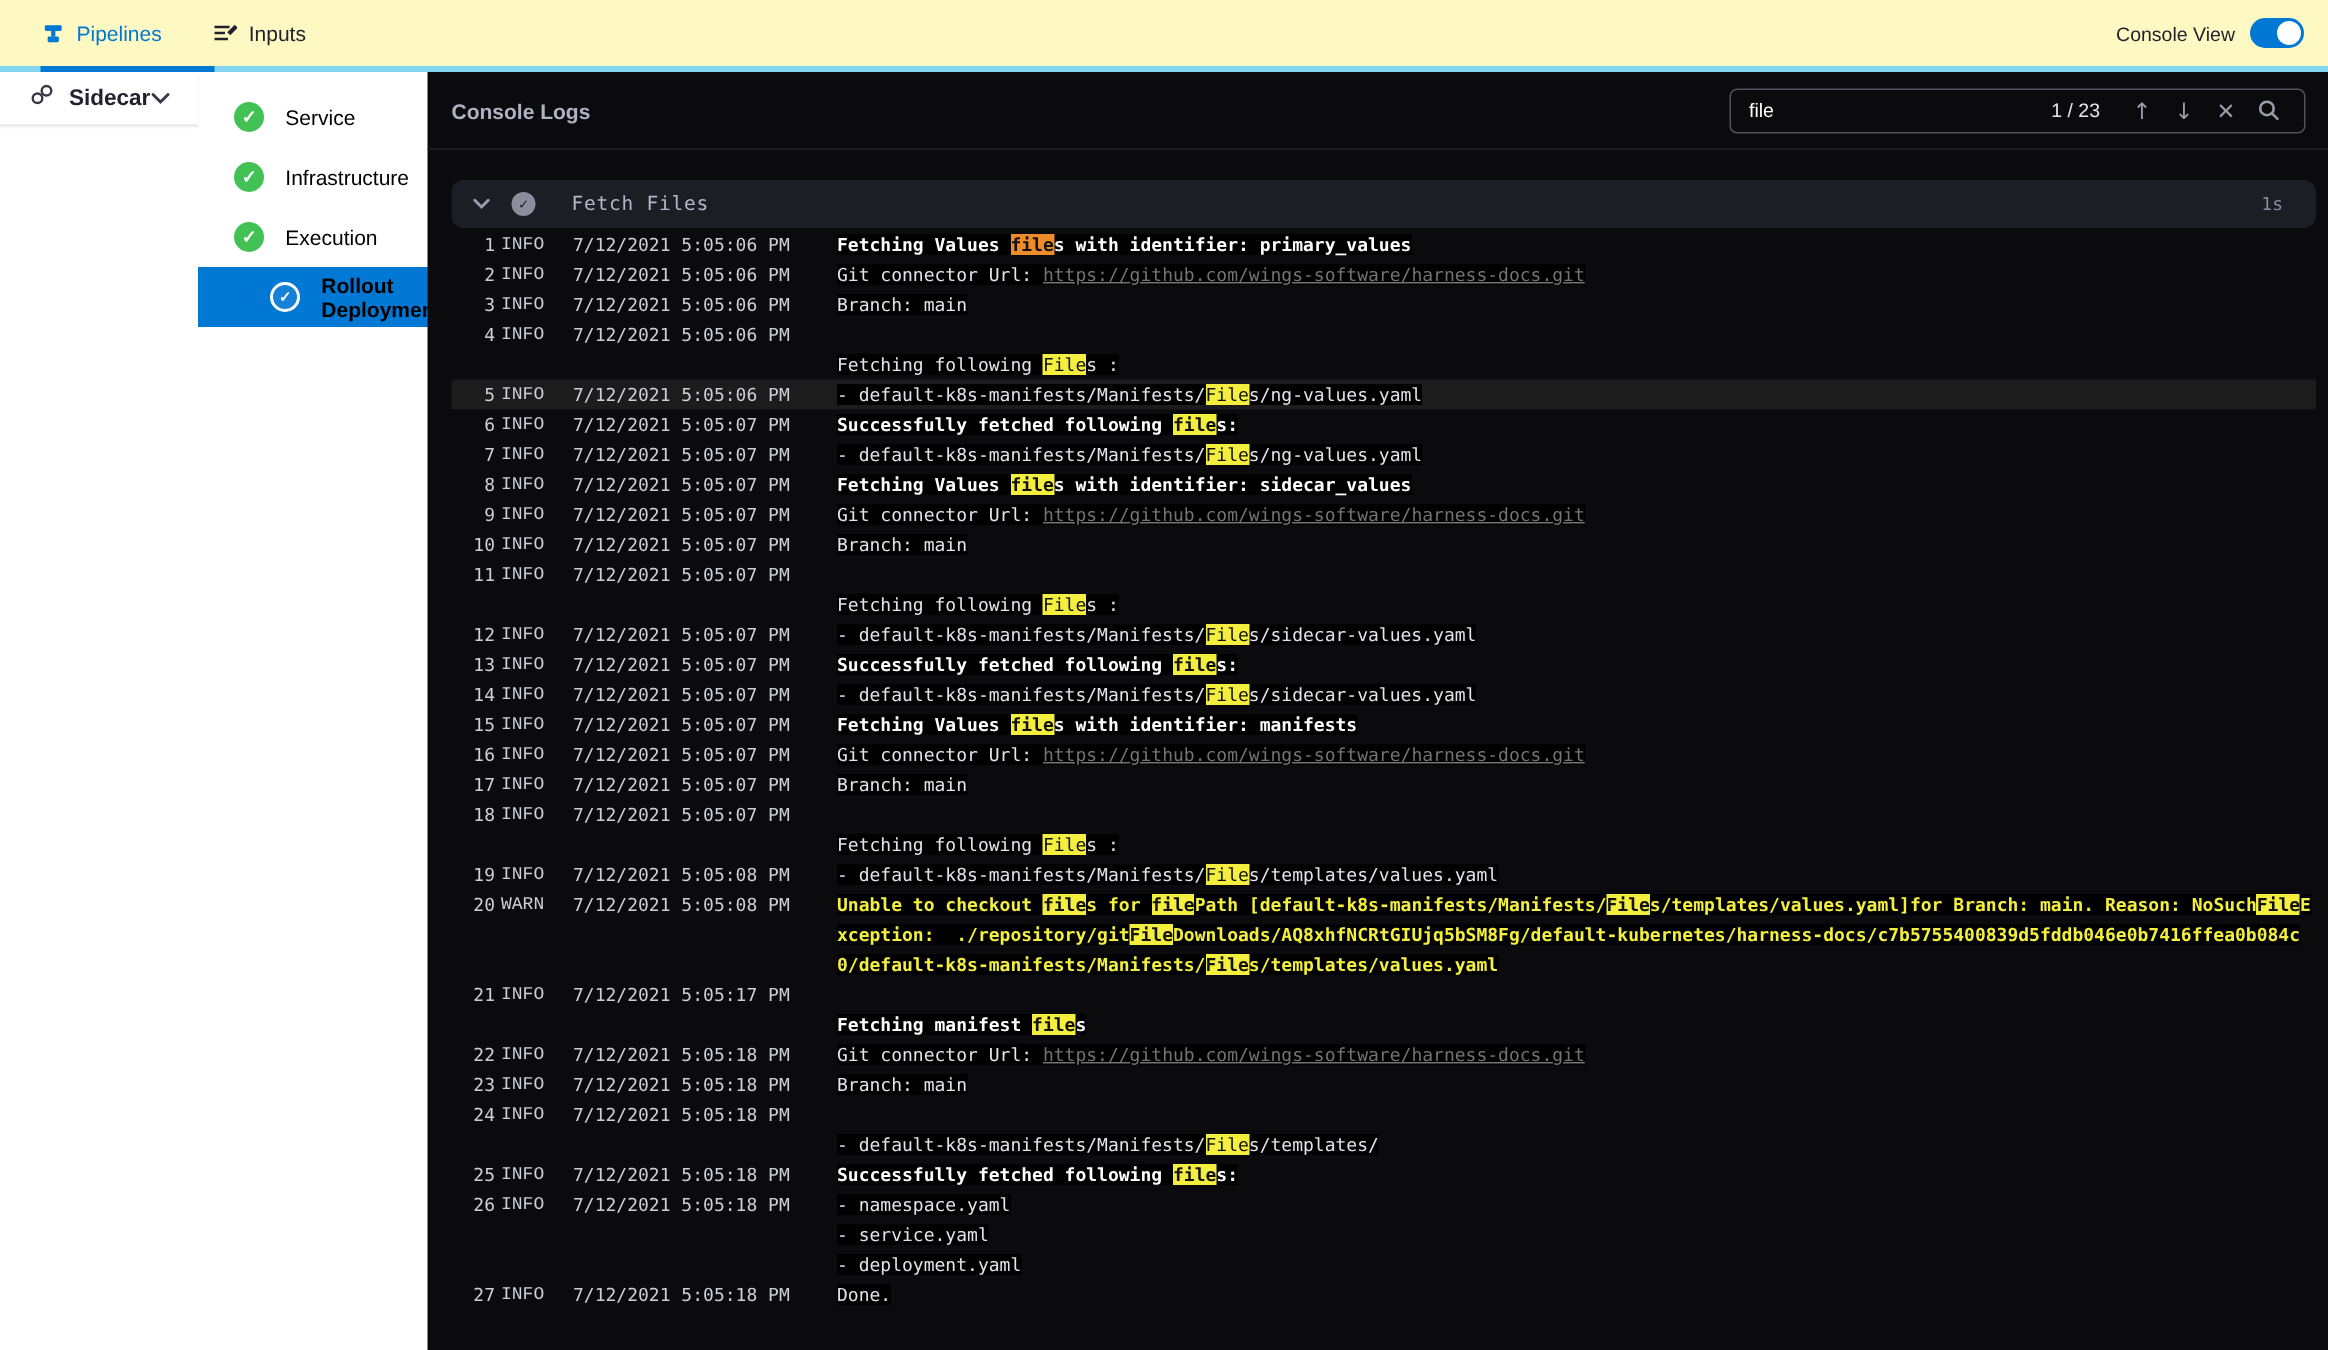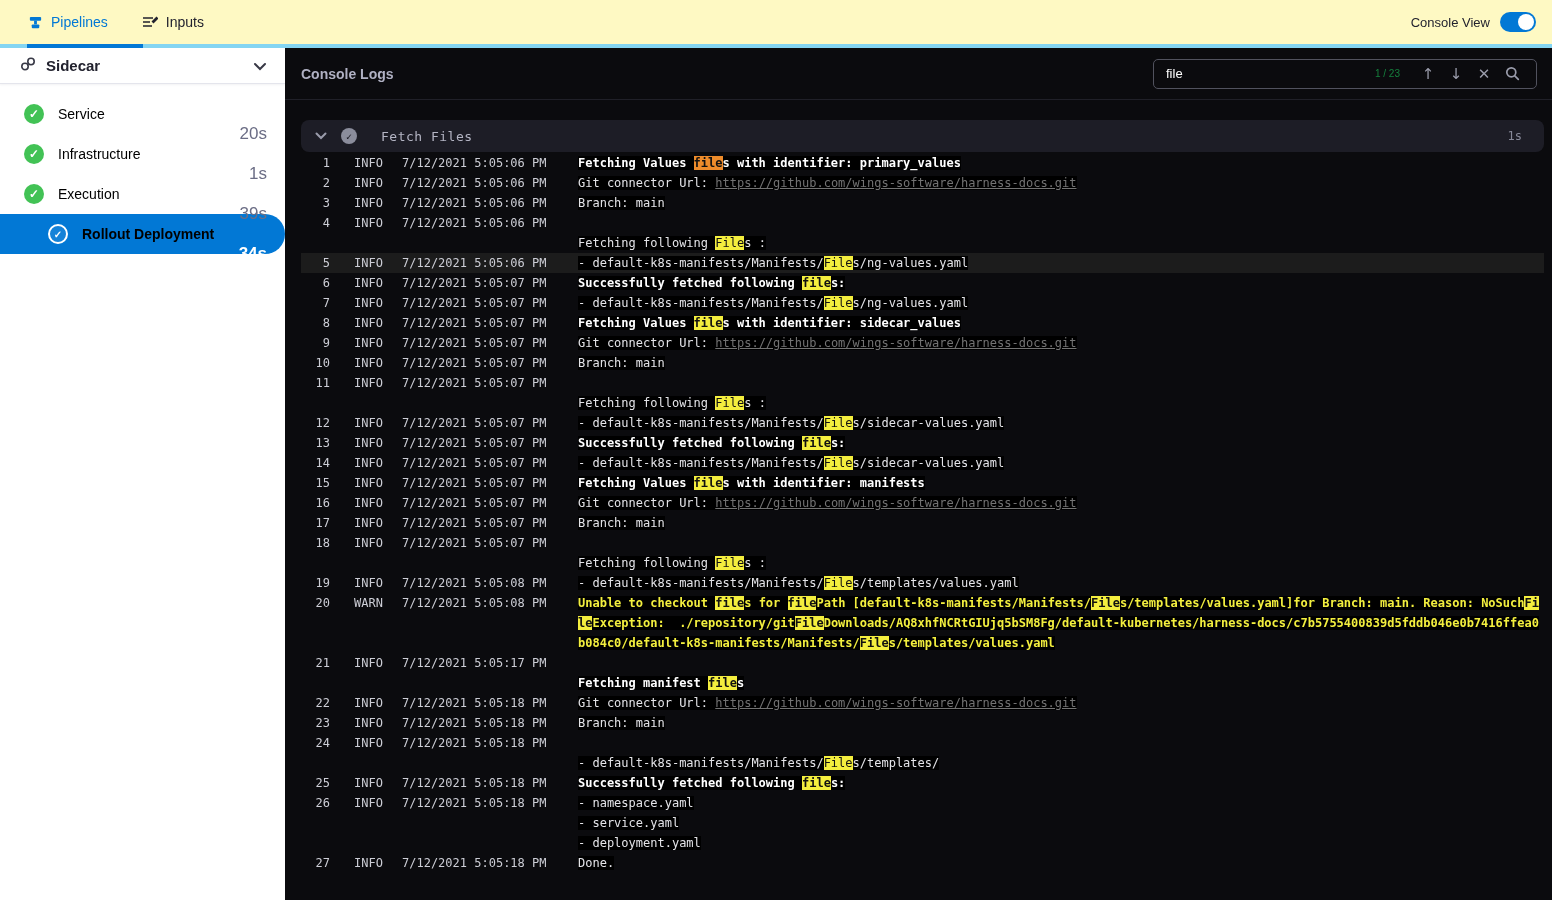--- a/index.html
+++ b/index.html
@@ -18,56 +18,56 @@
   .toggle { width:36px; height:20px; border-radius:10px; background:var(--accent,#0278d5); position:relative; cursor:pointer; }
   .toggle .knob { position:absolute; right:2px; top:2px; width:16px; height:16px; border-radius:50%; background:#fff; }
 
   .topbar-underline { height:4px; background:var(--accent_light,#84d5f2); position:relative; }
   .topbar-underline .active-seg { position:absolute; left:27px; top:0; width:116px; height:4px; background:var(--accent,#0278d5); }
 
   
   .main { flex:1; display:flex; min-height:0; }
 
   
-  .sidebar { width:285px; background:#fff; display:flex; flex-direction:column; }
+  .sidebar { width:285px; background:#fff; display:flex; flex-direction:row; }
   .sidebar-header { height:36px; display:flex; align-items:center; padding:0 18px 0 20px; border-bottom:1px solid #e4e5ec; box-shadow:0 1px 2px rgba(40,41,61,0.06); }
   .sidebar-header .title { font-size:15px; font-weight:600; color:#22222e; margin-left:10px; }
   .sidebar-header .chev { margin-left:auto; }
   .step-list { padding-top:10px; }
   .step { height:40px; display:flex; align-items:center; padding:0 18px 0 24px; cursor:pointer; }
   .step .label { font-size:14px; color:#000000; margin-left:14px; }
   .step .dur { margin-left:auto; font-size:17px; color:#6b6d85;margin-top:40px; }
   .check-circle { width:20px; height:20px; border-radius:50%; background:var(--success_green,#42c255); color:#fff; font-size:12px; font-weight:bold; display:flex; align-items:center; justify-content:center; flex:none; }
   .step.selected { background:var(--accent,#0278d5); border-radius:0 20px 20px 0; padding-left:48px; }
   .step.selected .label { color:#000000; font-weight:600; }
   .step.selected .dur { color:#fff; font-weight:600; }
   .ring-check { width:20px; height:20px; border-radius:50%; border:2px solid #fff; color:#fff; font-size:10px; font-weight:bold; display:flex; align-items:center; justify-content:center; flex:none; background:rgba(255,255,255,0.08); }
 
   
   .console { flex:1; background:var(--console_bg,#0b0b0e); display:flex; flex-direction:column; min-width:0; font-family:"DejaVu Sans Mono", monospace; }
   .console-header { height:52px; display:flex; align-items:center; padding:0 15px 0 16px; border-bottom:1px solid #202028; flex:none;gap:47px; }
   .console-title { font-family:"Liberation Sans", sans-serif; font-size:14px; font-weight:bold; color:#b0b1c3; }
   .searchbox { margin-left:auto; width:384px; height:30px; border:1px solid #51525e; border-radius:5px; display:flex; align-items:center; padding:0 10px 0 12px; color:#fff; }
   .searchbox .query { font-family:"Liberation Sans", sans-serif; font-size:13px; color:#fff; flex:1; }
-  .searchbox .counter { font-family:"Liberation Sans", sans-serif; font-size:10px; color:#15803d; margin-right:14px; }
+  .searchbox .counter { font-family:"Liberation Sans", sans-serif; font-size:13px; color:#e5e5e5; margin-right:14px; }
   .search-btn { width:28px; height:28px; display:flex; align-items:center; justify-content:center; color:#9a9cab; font-size:15px; cursor:pointer; font-family:"DejaVu Sans", sans-serif; }
 
   .log-section { margin:20px 8px 0 16px; flex:1; min-height:0; }
   .section-header { height:32px; background:var(--panel_bg,#1d1d26); border-radius:8px; display:flex; align-items:center; padding:0 22px 0 14px; }
   .section-header .chev { cursor:pointer; display:flex; }
   .section-check { width:16px; height:16px; border-radius:50%; background:#8b8d9c; color:#1d1d26; font-size:10px; font-weight:bold; display:flex; align-items:center; justify-content:center; margin-left:14px; flex:none; }
   .section-title { font-size:13px; color:#b4b5c4; margin-left:24px; letter-spacing:0.5px; }
   .section-dur { margin-left:auto; font-size:12px; color:#888a9a; }
 
   .log-lines { padding-top:1px; }
   .log-row { display:flex; align-items:flex-start; min-height:20px; line-height:20px; font-size:12px; padding-left:8px; }
   .log-row.selected { background:#1c1c1c; }
   .col { flex:none; color:#cdced6; }
   .col.num { width:21px; text-align:right; }
-  .col.level { width:36px; margin-left:24px; }
+  .col.level { width:36px; margin-left:4px;font-family:Liberation Mono, monospace; }
   .col.time { width:146px; margin-left:12px; }
   .msg { flex:1; margin-left:30px; color:#e4e4e8; word-break:break-all; white-space:pre-wrap; background:transparent; }
   .msg > span, .msg > a { background:#000; }
   .msg.bold { font-weight:bold; color:#fff; }
   .msg.warn { color:var(--warn_text,#f3ef3e); }
   .url { text-decoration:underline; color:#737373; cursor:pointer; }
   .hl { background:var(--highlight_yellow,#f4ee3e); color:#111; }
   .hl.current { background:var(--highlight_current,#ee8c2b); color:#111; }
 </style>
 </head>

